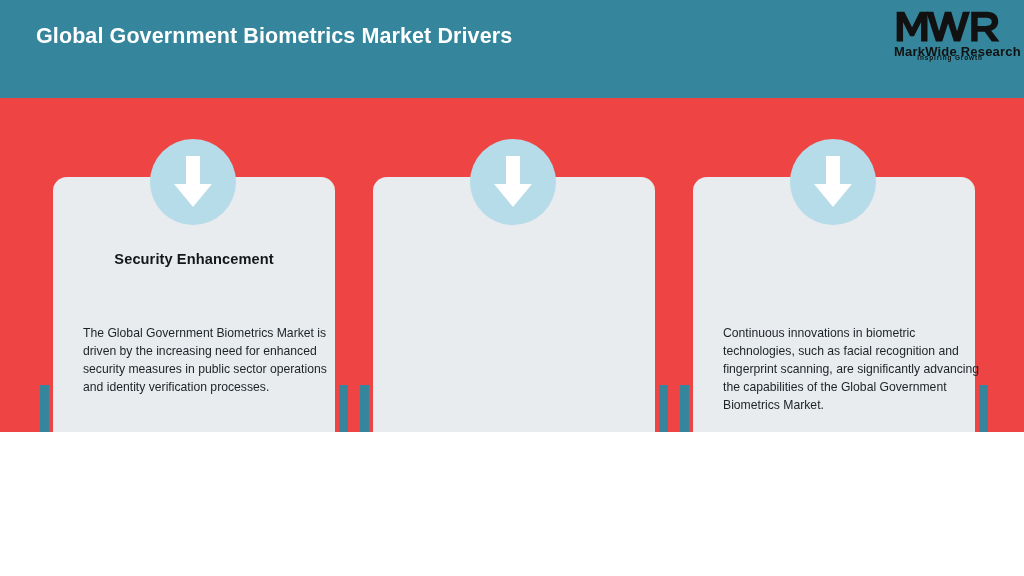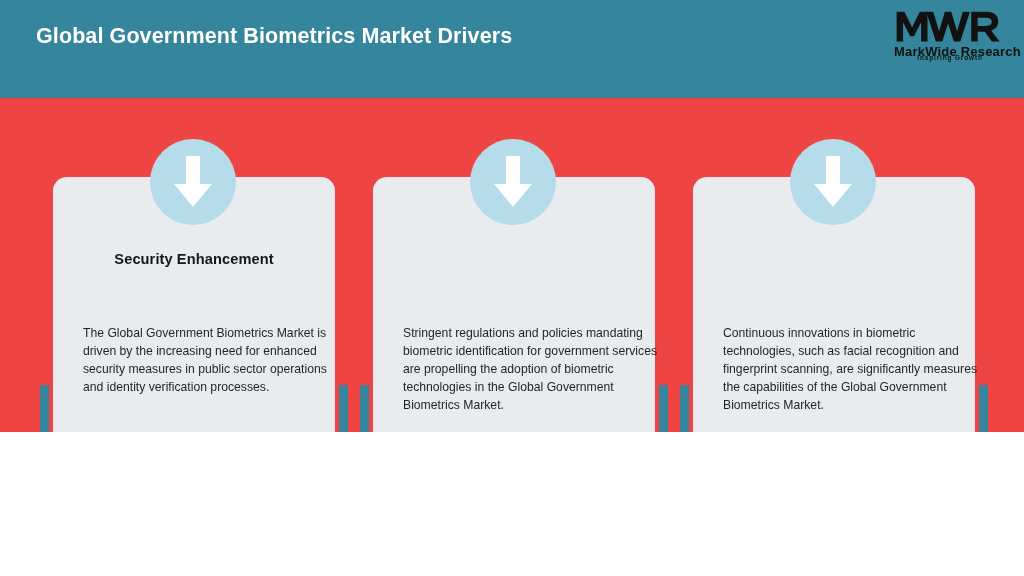--- a/index.html
+++ b/index.html
@@ -210,33 +210,32 @@
     <div class="badge">
       <svg width="44" height="56" viewBox="0 0 44 56" xmlns="http://www.w3.org/2000/svg">
         <path d="M15 2 L29 2 L29 30 L41 30 L22 53 L3 30 L15 30 Z" fill="#ffffff"></path>
       </svg>
     </div>
   </div>
 
   <div class="col" id="col1">
     <div class="frame"></div>
     <div class="card">
-      <div class="card-body">Stringent regulations and policies mandating biometric identification for government services are propelling the adoption of biometric technologies in the Global Government Biometrics Market.</div>
     </div>
     <div class="badge">
       <svg width="44" height="56" viewBox="0 0 44 56" xmlns="http://www.w3.org/2000/svg">
         <path d="M15 2 L29 2 L29 30 L41 30 L22 53 L3 30 L15 30 Z" fill="#ffffff"></path>
       </svg>
     </div>
   </div>
 
   <div class="col" id="col2">
     <div class="frame"></div>
     <div class="card">
-      <div class="card-body">Continuous innovations in biometric technologies, such as facial recognition and fingerprint scanning, are significantly measures the capabilities of the Global Government Biometrics Market.</div>
+      <div class="card-body">Continuous innovations in biometric technologies, such as facial recognition and fingerprint scanning, are significantly advancing the capabilities of the Global Government Biometrics Market.</div>
     </div>
     <div class="badge">
       <svg width="44" height="56" viewBox="0 0 44 56" xmlns="http://www.w3.org/2000/svg">
         <path d="M15 2 L29 2 L29 30 L41 30 L22 53 L3 30 L15 30 Z" fill="#ffffff"></path>
       </svg>
     </div>
   </div>
 
   <div class="disclaimer">*The graphic depicted in the image serves solely for illustrative purposes</div>
 

